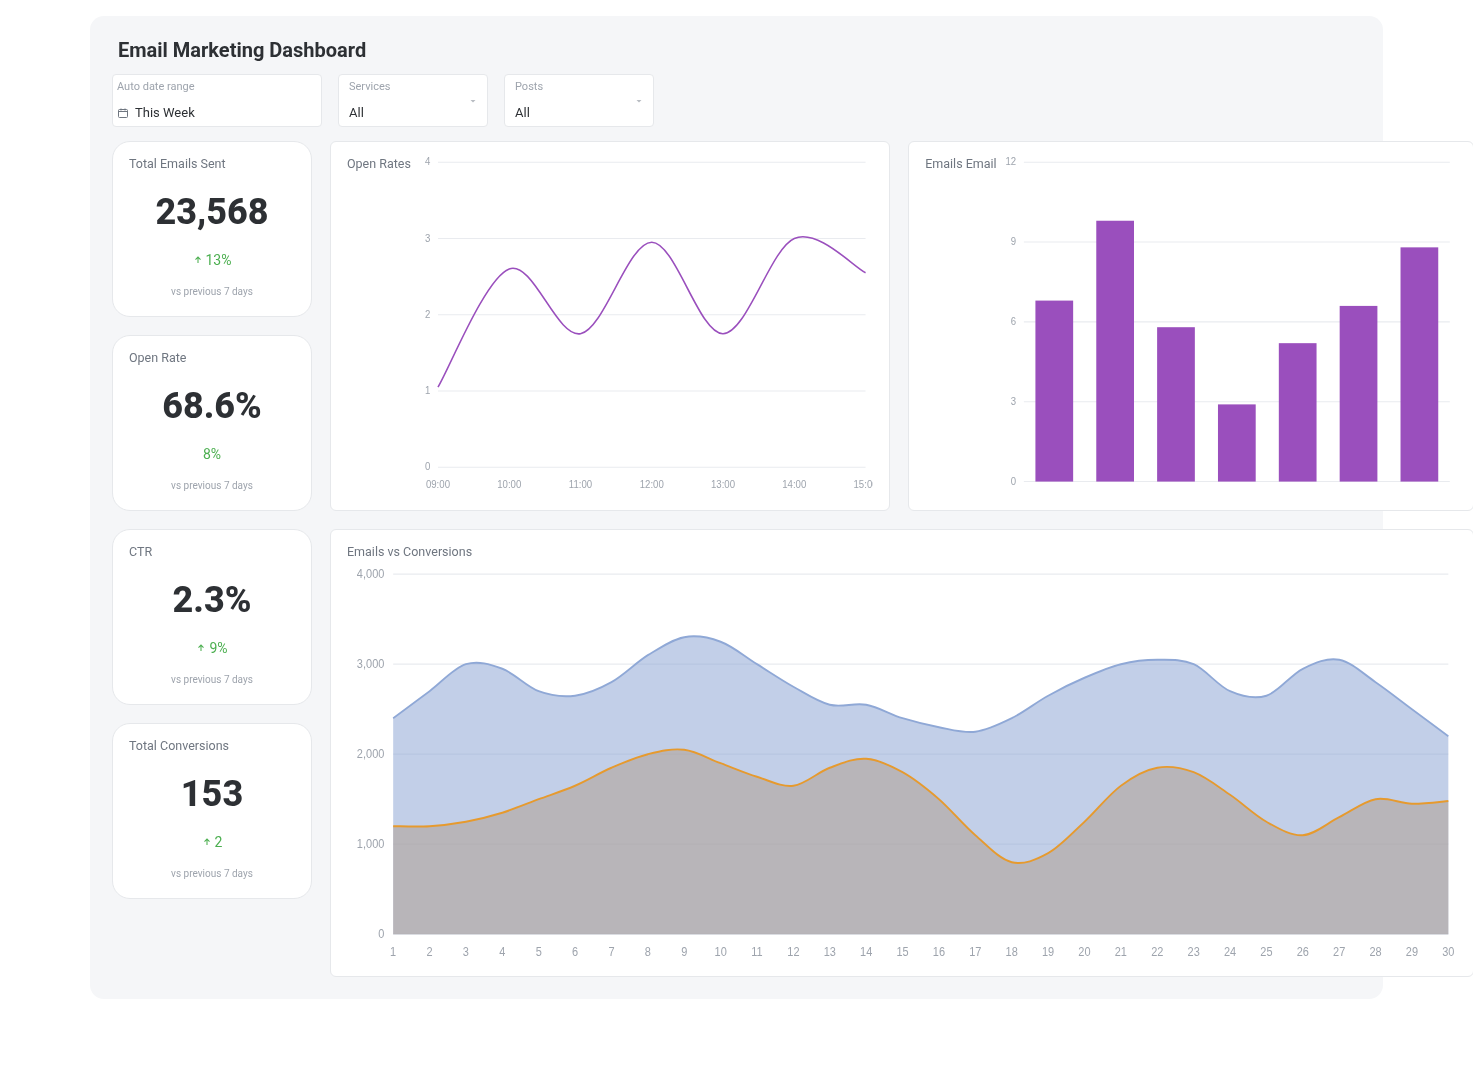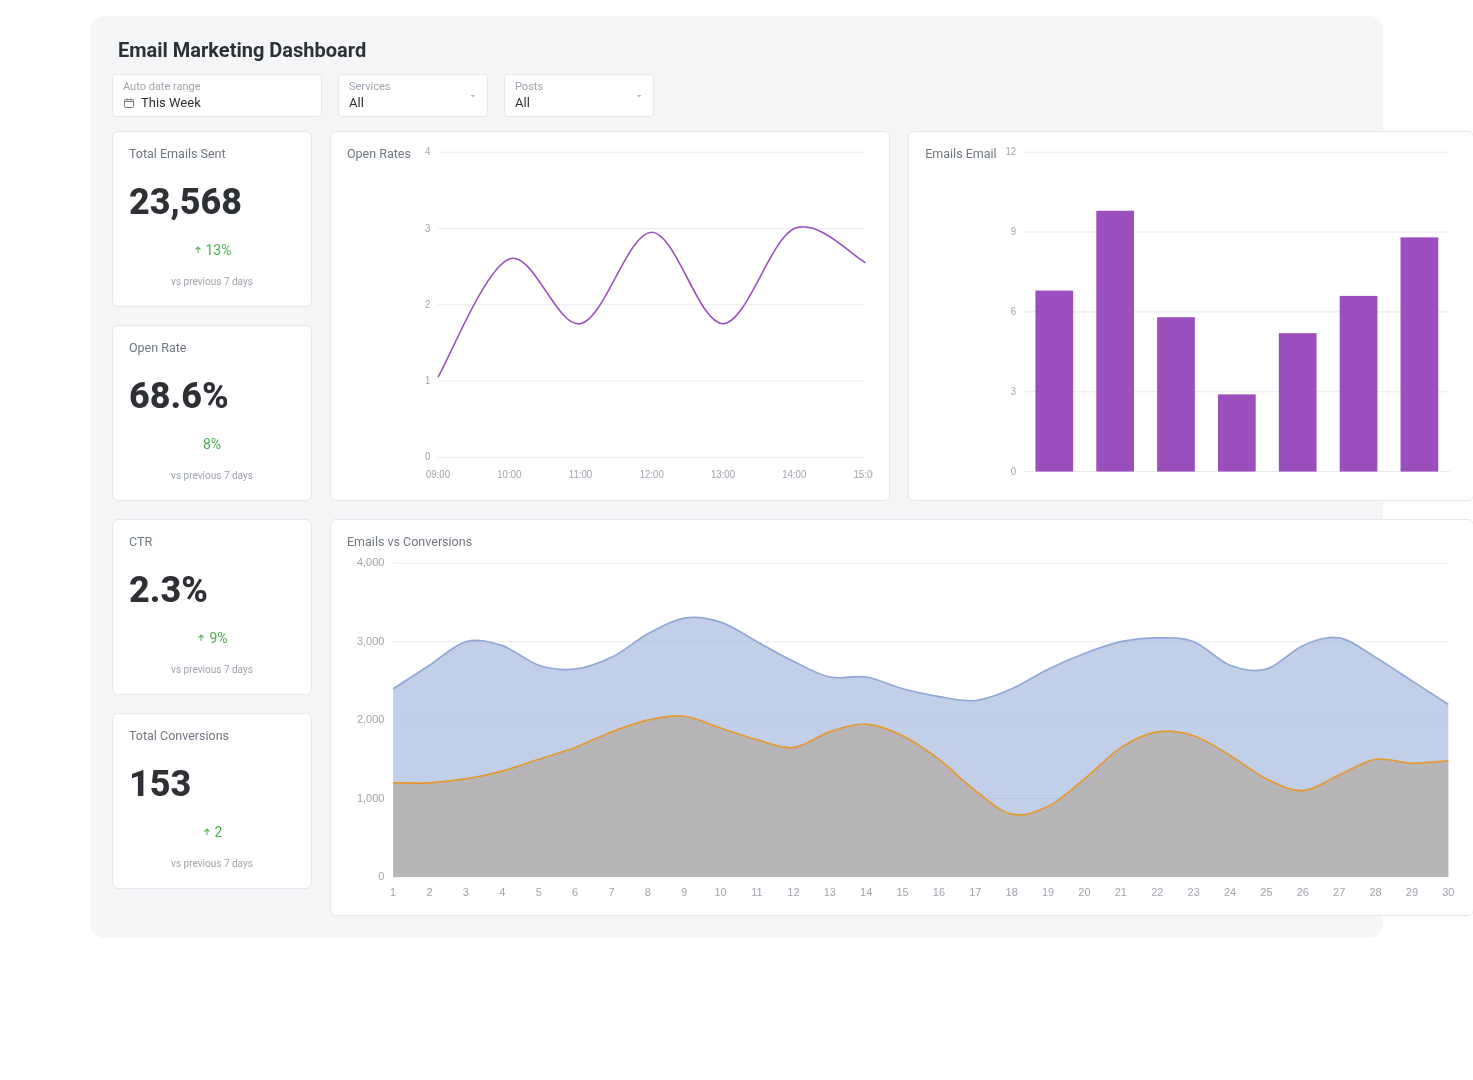--- a/index.html
+++ b/index.html
@@ -46,74 +46,75 @@
     font-size:11px;
     color:var(--text-faint);
     line-height:1;
   }
   .control .val{
     display:flex;
     align-items:center;
     gap:6px;
     font-size:13px;
     color:var(--text-main);
-    margin-top:3px;
+    margin-top:13px;
   }
   .control.dd{width:150px;}
-  .control.dr{width:210px;padding-left:10px;}
+  .control.dr{width:210px;padding-left:4px;}
   .chev{
     position:absolute;
     right:8px;top:50%;transform:translateY(-50%);
     color:#b8bcc2;
   }
   .grid{
     display:grid;
     grid-template-columns: 200px 1fr;
     gap:18px;
   }
   .left-col{display:flex;flex-direction:column;gap:18px;}
   .right-top{display:grid;grid-template-columns:1fr 1fr;gap:18px;}
   .card{
     background:var(--card-bg);
     border:1px solid var(--card-border);
     border-radius:6px;
     padding:14px 16px 14px 16px;
     box-sizing:border-box;
   }
-  .kpi{height:176px;display:flex;flex-direction:column;}
+  .kpi{height:176px;display:flex;flex-direction:column;border-radius:18px;}
   .card-title{
     font-size:12.5px;
     color:var(--text-sub);
     margin:0 0 8px 0;
   }
   .kpi-val{
     font-size:36px;
     font-weight:800;
     color:var(--text-main);
+    text-align:center;
     line-height:1.1;
     margin-top:14px;
   }
   .kpi-delta{
     text-align:center;
     color:var(--green);
     font-size:14px;
     margin-top:19px;
     display:flex;
     align-items:center;
     justify-content:center;
     gap:3px;
   }
   .kpi-note{
     text-align:center;
     color:var(--text-faint);
     font-size:10px;
     margin-top:18px;
   }
   .chart-card{height:370px;display:flex;flex-direction:row;}
-  .big-chart-card{height:397px;}
+  .big-chart-card{height:448px;}
   svg{display:block;}
   .arrow-up{width:10px;height:10px;}
 </style>
 </head>
 <body>
 
 <div class="canvas">
 
   <h1 class="title">Email Marketing Dashboard</h1>
 

